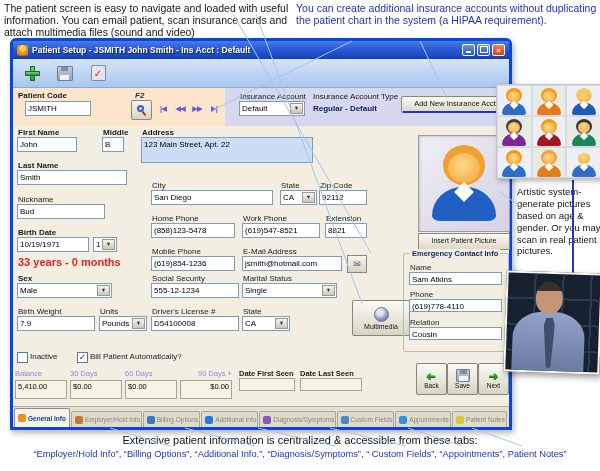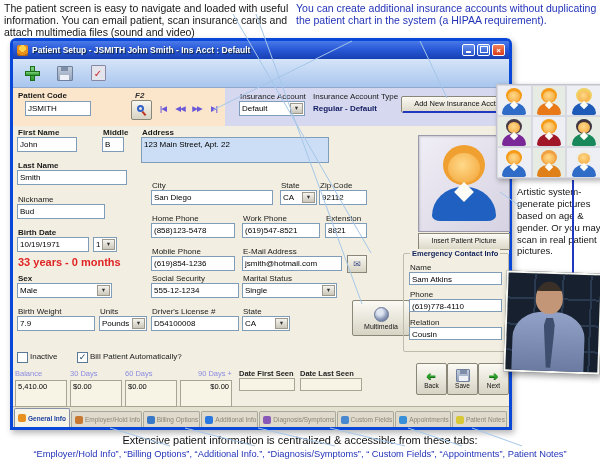--- a/index.html
+++ b/index.html
@@ -67,21 +67,21 @@
 
   
   .form{position:relative;flex:1;background:#f2efe2;font-size:8px}
   .red{position:absolute;color:#e02424;font-size:11px;font-weight:bold;white-space:nowrap}
   .ebtn{position:absolute;width:18px;height:16px;background:linear-gradient(#f8f6ee,#d8d4c4);border:1px solid #8a8678;
         display:flex;align-items:center;justify-content:center;font-size:9px;color:#3a4a88}
   .cb{position:absolute;width:9px;height:9px;background:#fff;border:1px solid #5a7898;font-size:9px;line-height:8px;
       text-align:center;color:#1a3a5a;font-weight:bold}
   .stat{position:absolute;width:52px}
   .stat .sl{font-size:7.5px;color:#8b8be0;white-space:nowrap}
-  .stat .sv{margin-top:2px;height:27px;background:#f7f4e6;border:1px solid #a8a494;font-size:7.5px;padding:1px 2px;box-sizing:border-box}
+  .stat .sv{margin-top:2px;height:19px;background:#f7f4e6;border:1px solid #a8a494;font-size:7.5px;padding:1px 2px;box-sizing:border-box}
   .datelbl{position:absolute;font-size:7.5px;font-weight:bold;color:#222;white-space:nowrap}
   .datefld{position:absolute;height:13px;background:#f7f4e6;border:1px solid #a8a494;box-sizing:border-box}
   .navbtn{position:absolute;width:29px;height:30px;background:linear-gradient(#fbfaf4,#d8d4c4);border:1px solid #8a8678;
           border-radius:2px;display:flex;flex-direction:column;align-items:center;justify-content:center;gap:0}
   .navbtn .glyph{font-size:12px;line-height:12px;color:#2aa22a;text-shadow:0 1px 0 #1a6a1a}
   .navbtn .glyph.flip{transform:scaleX(-1);display:inline-block}
   .navbtn .nl{font-size:6.5px;color:#111}
   .icon-disk.sm{width:12px;height:11px}
   .mmbtn{position:absolute;left:339px;top:174px;width:56px;height:34px;background:linear-gradient(#fbfaf4,#d8d4c4);
          border:1px solid #8a8678;border-radius:2px;display:flex;flex-direction:column;align-items:center;justify-content:center;gap:1px}
@@ -215,21 +215,21 @@
     <div class="addbtn">Add New Insurance Acct</div>
   </div>
 
   <div class="form">
 
     <div class="lbl b" style="left:5px;top:2px">First Name</div>
     <div class="tb" style="left:4px;top:11px;width:60px">John</div>
     <div class="lbl b" style="left:90px;top:2px">Middle</div>
     <div class="tb" style="left:89px;top:11px;width:22px">B</div>
     <div class="lbl b" style="left:129px;top:2px">Address</div>
-    <div class="tb" style="left:128px;top:11px;width:188px;height:26px;background:#cbdef5">123 Main Street, Apt. 22</div>
+    <div class="tb" style="left:128px;top:11px;width:172px;height:26px;background:#cbdef5">123 Main Street, Apt. 22</div>
 
     <div class="lbl b" style="left:5px;top:35px">Last Name</div>
     <div class="tb" style="left:4px;top:44px;width:110px">Smith</div>
     <div class="lbl" style="left:139px;top:55px">City</div>
     <div class="tb" style="left:138px;top:64px;width:122px">San Diego</div>
     <div class="lbl" style="left:268px;top:55px">State</div>
     <div class="tb dd" style="left:267px;top:64px;width:37px">
       <span>CA</span>
       <span class="arrowbox">▼</span>
     </div>

